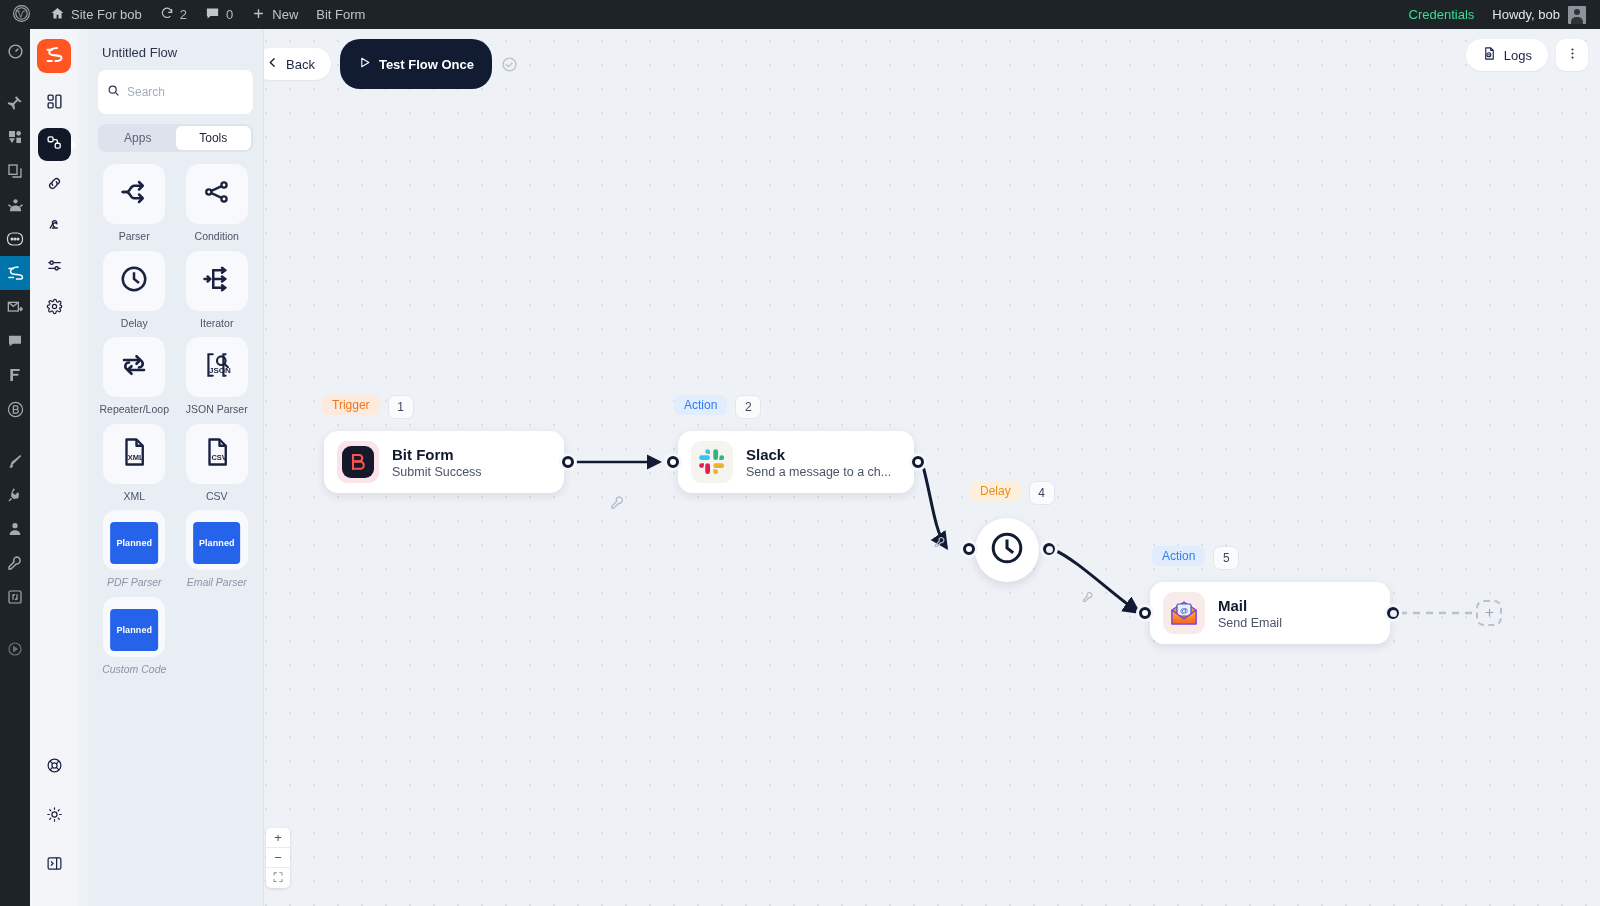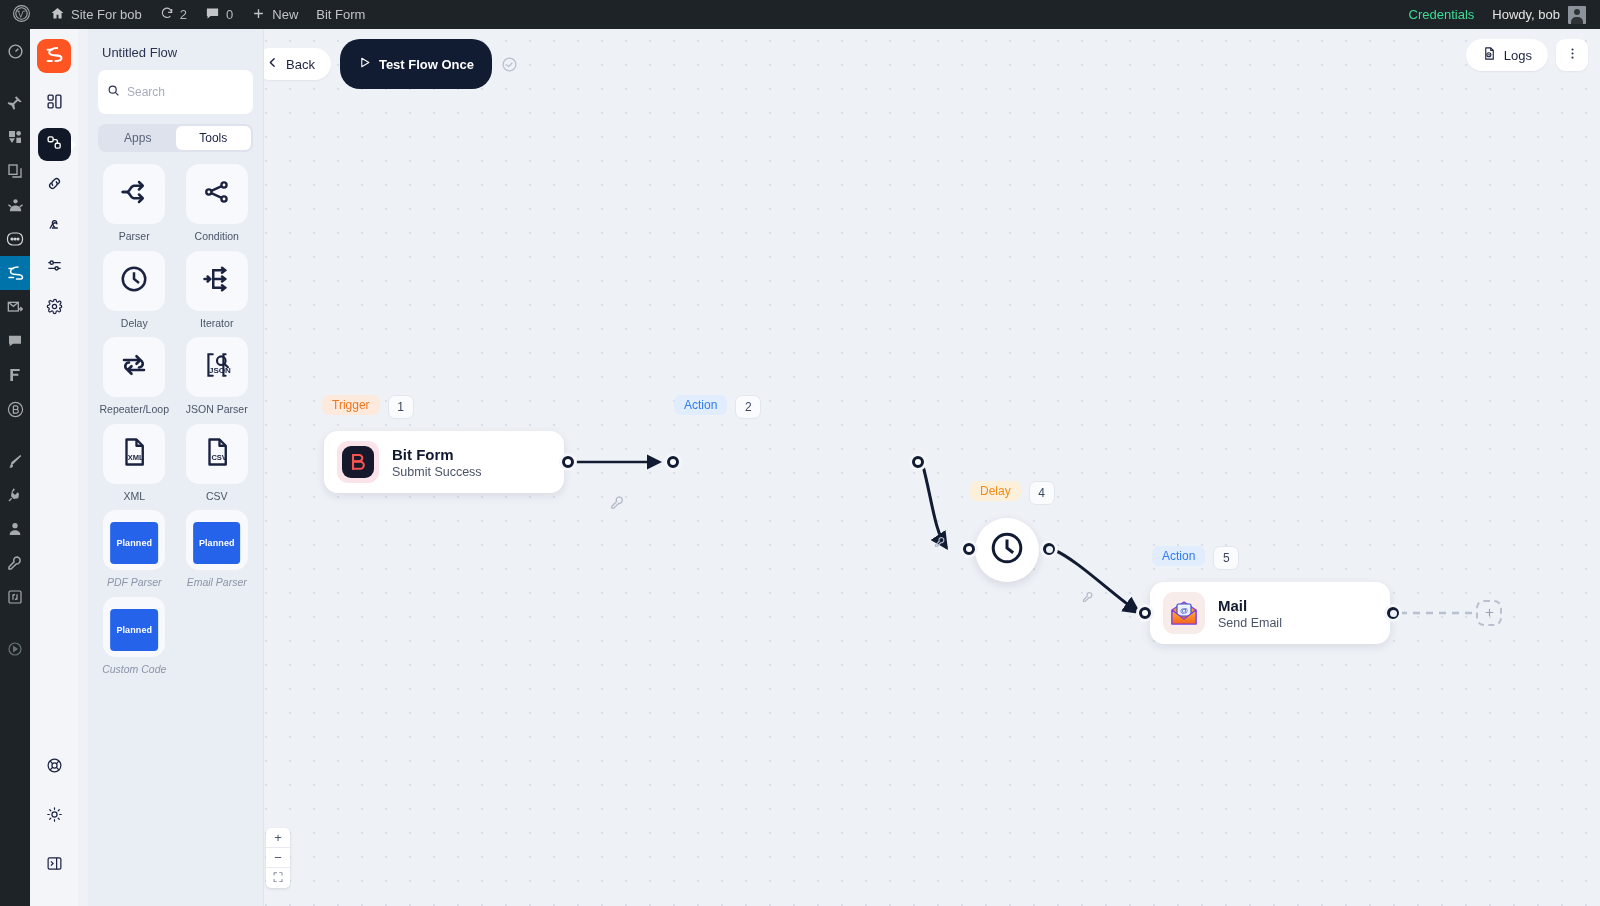--- a/index.html
+++ b/index.html
@@ -803,20 +803,38 @@
 
   <span class="edge-wrench" style="left:356px; top:466px;">
     <svg width="15" height="15" viewBox="0 0 24 24" fill="none" stroke="#b2b9c8" stroke-width="2.2">
         <path d="M15 3a5 5 0 0 0-4.5 7.2L3 18v3h3l7.8-7.5A5 5 0 1 0 15 3z"></path>
       </svg>
   </span>
 
   <div class="node-badge" style="left:420px; top:366px;">
     <span class="badge-pill action">Action</span>
     <span class="badge-num">2</span>
+  </div>
+  <div class="node" style="left:424px; top:402px; width:236px;">
+    <div class="node-icon" style="background:#f5f4ef;">
+      <svg width="28" height="28" viewBox="0 0 24 24">
+        <path d="M5.1 15.1a2.05 2.05 0 1 1-2.05-2.05h2.05z" fill="#e01e5a"></path>
+        <path d="M6.2 15.1a2.05 2.05 0 0 1 4.1 0v5.15a2.05 2.05 0 1 1-4.1 0z" fill="#e01e5a"></path>
+        <path d="M8.25 5.1A2.05 2.05 0 1 1 10.3 3.05V5.1z" fill="#36c5f0"></path>
+        <path d="M8.25 6.2a2.05 2.05 0 0 1 0 4.1H3.05a2.05 2.05 0 1 1 0-4.1z" fill="#36c5f0"></path>
+        <path d="M18.3 8.25a2.05 2.05 0 1 1 2.05 2.05H18.3z" fill="#2eb67d"></path>
+        <path d="M17.2 8.25a2.05 2.05 0 0 1-4.1 0V3.05a2.05 2.05 0 1 1 4.1 0z" fill="#2eb67d"></path>
+        <path d="M15.15 18.3a2.05 2.05 0 1 1-2.05 2.05V18.3z" fill="#ecb22e"></path>
+        <path d="M15.15 17.2a2.05 2.05 0 0 1 0-4.1h5.2a2.05 2.05 0 1 1 0 4.1z" fill="#ecb22e"></path>
+      </svg>
+    </div>
+    <div class="node-text">
+      <div class="node-title">Slack</div>
+      <div class="node-sub">Send a message to a ch...</div>
+    </div>
   </div>
   <div class="port" style="left:410px; top:424px;"></div>
   <div class="port" style="left:655px; top:424px;"></div>
 
   <span class="edge-wrench" style="left:680px; top:505px;">
     <svg width="12" height="12" viewBox="0 0 24 24" fill="none" stroke="#b2b9c8" stroke-width="2.4">
         <path d="M15 3a5 5 0 0 0-4.5 7.2L3 18v3h3l7.8-7.5A5 5 0 1 0 15 3z"></path>
       </svg>
   </span>
 

